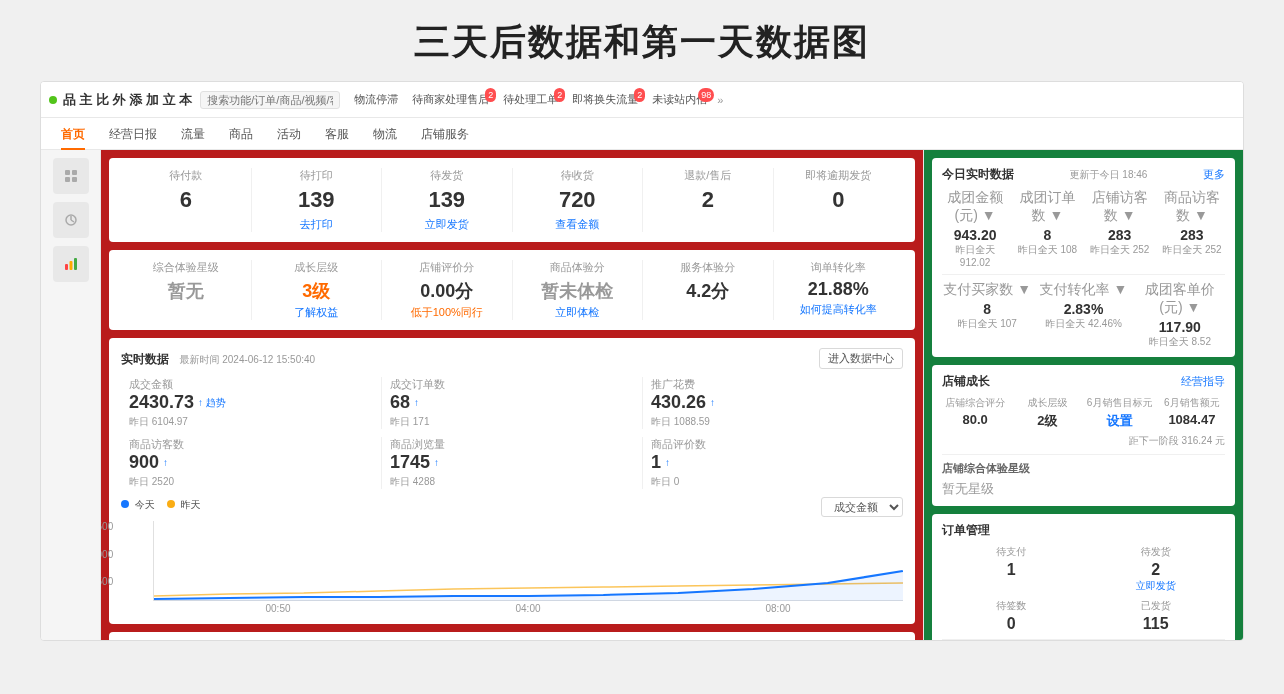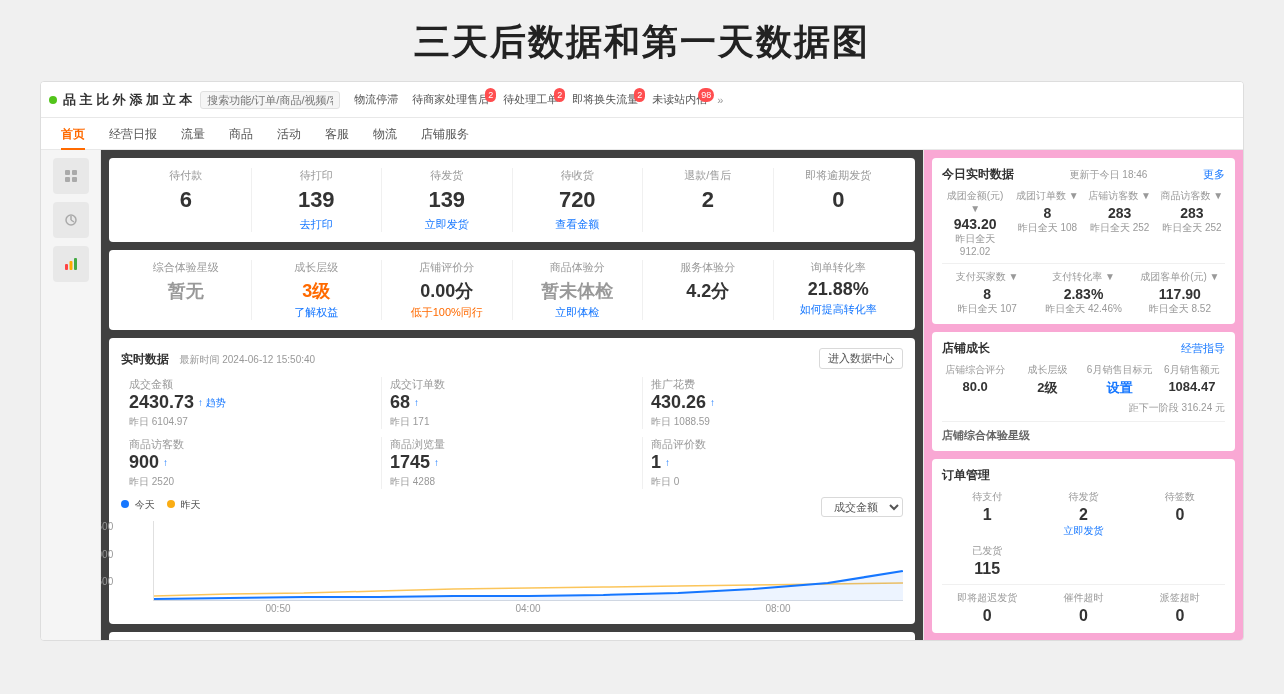--- a/index.html
+++ b/index.html
@@ -148,21 +148,21 @@
       align-items: center;
       justify-content: center;
       font-size: 10px;
       color: #555;
     }
 
     
     .main-panel {
       flex: 1;
       overflow-y: auto;
-      background: #404040;
+      background: #b91c1c;
       padding: 8px;
     }
 
     
     .stats-row {
       background: #fff;
       border-radius: 4px;
       padding: 10px 12px;
       margin-bottom: 8px;
       display: flex;
@@ -346,21 +346,21 @@
       display: flex;
       justify-content: space-around;
       font-size: 10px;
       color: #999;
       margin-top: 2px;
     }
 
     
     .right-panel {
       width: 320px;
-      background: #f9a8d4;
+      background: #15803d;
       border-left: 1px solid #e8e8e8;
       padding: 8px;
       overflow-y: auto;
     }
 
     
     .right-card {
       background: #fff;
       border-radius: 4px;
       padding: 8px 10px;
@@ -386,38 +386,38 @@
     
     .today-grid {
       display: grid;
       grid-template-columns: 1fr 1fr 1fr 1fr;
       gap: 6px;
     }
     .today-item {
       text-align: center;
     }
     .today-item-label {
-      font-size: 10px;
+      font-size: 14px;
       color: #999;
       margin-bottom: 2px;
     }
     .today-item-value {
       font-size: 14px;
       font-weight: 700;
       color: #333;
     }
     .today-item-prev {
       font-size: 10px;
       color: #999;
     }
 
     
     .order-grid {
       display: grid;
-      grid-template-columns: 1fr 1fr 1fr;
+      grid-template-columns: 1fr 1fr;
       gap: 6px;
       margin-bottom: 6px;
     }
     .order-item {
       text-align: center;
     }
     .order-label {
       font-size: 10px;
       color: #999;
       margin-bottom: 2px;
@@ -787,20 +787,21 @@
             <div class="store-metric-value blue">设置</div>
           </div>
           <div class="store-metric-item">
             <div class="store-metric-label">6月销售额元</div>
             <div class="store-metric-value">1084.47</div>
           </div>
         </div>
         <div style="font-size:10px;color:#999;margin-top:4px;text-align:right;">距下一阶段 316.24 元</div>
         <div class="divider"></div>
         <div style="font-size:11px;color:#666;font-weight:600;">店铺综合体验星级</div>
+        <div style="font-size:13px;color:#999;margin-top:4px;">暂无星级</div>
       </div>
 
       <div class="right-card">
         <div class="right-card-header">
           <span class="right-card-title">订单管理</span>
         </div>
         <div class="order-grid">
           <div class="order-item">
             <div class="order-label">待支付</div>
             <div class="order-value">1</div>

